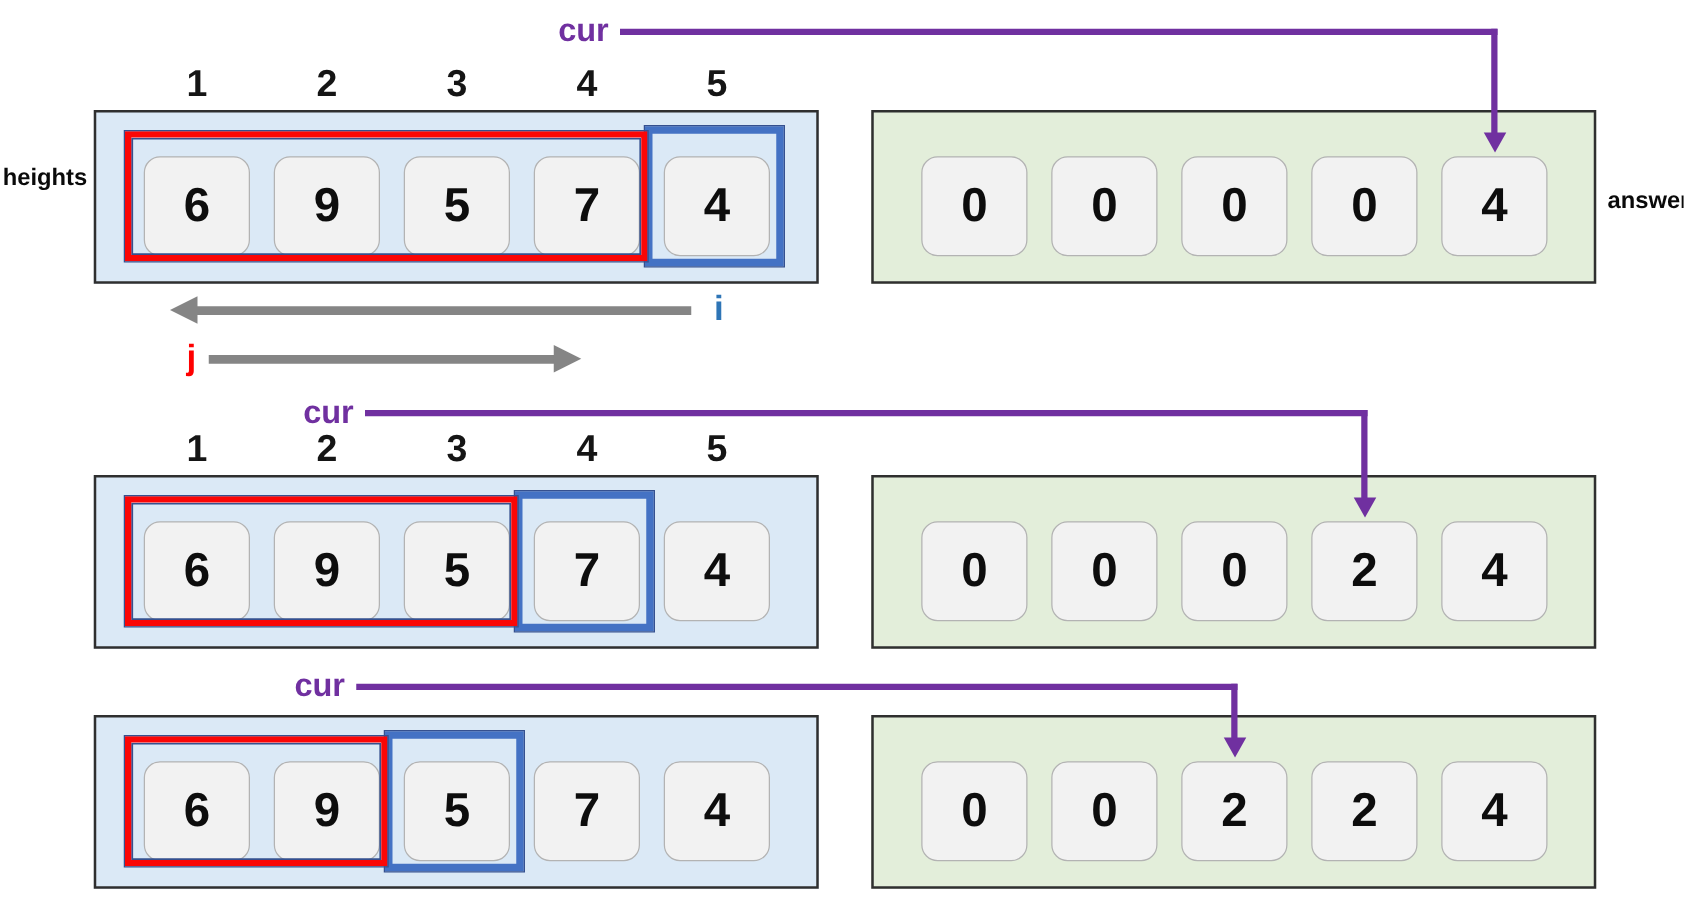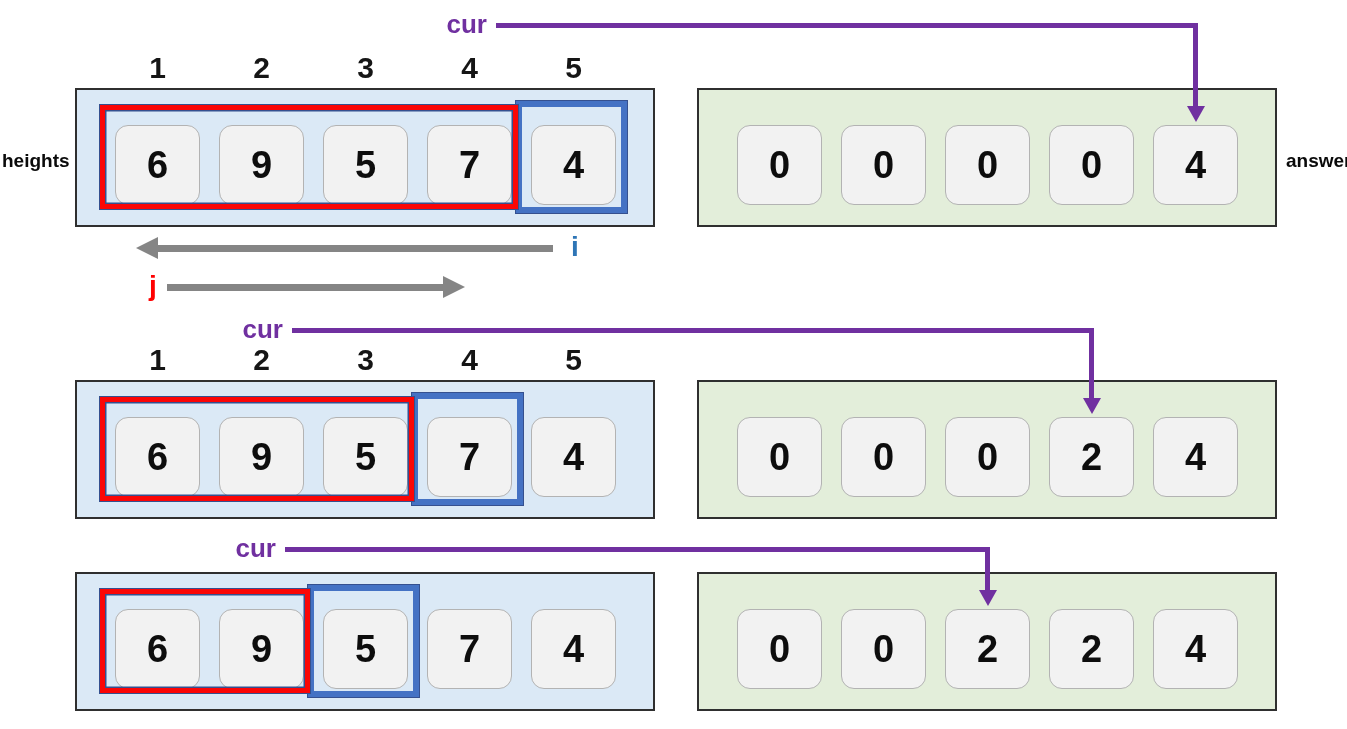--- a/index.html
+++ b/index.html
@@ -71,21 +71,21 @@
     <div class="abs cell" style="left: 841px; top: 125px;">0</div>
     <div class="abs cell" style="left: 945px; top: 125px;">0</div>
     <div class="abs cell" style="left: 1049px; top: 125px;">0</div>
     <div class="abs cell" style="left: 1153px; top: 125px;">4</div>
     <div class="abs red-box" style="left: 100px; top: 105px; width: 418px; height: 104px;"></div>
     <div class="abs blue-box" style="left: 516px; top: 101px; width: 111px; height: 112px;"></div>
     <div class="abs cur-label" style="left: 387px; top: 9px; width: 100px;">cur</div>
     <div class="abs pline" style="left: 496px; top: 23px; width: 702px; height: 5px;"></div>
     <div class="abs pline" style="left: 1193px; top: 23px; width: 5px; height: 85px;"></div>
     <div class="abs phead" style="left: 1186.5px; top: 106px;"></div>
-    <div class="abs side-label" style="left: 2px; top: 150px; width: 68px; text-align: left;">heights</div>
+    <div class="abs side-label" style="left: 2px; top: 132px; width: 68px; text-align: center;">heights</div>
     <div class="abs side-label" style="left: 1286px; top: 150px; width: 70px;">answer</div>
     <div class="abs gshaft" style="left: 156px; top: 245px; width: 397px;"></div>
     <div class="abs ghead-left" style="left: 136px; top: 237px;"></div>
     <div class="abs i-label" style="left: 560px; top: 231px;">i</div>
     <div class="abs j-label" style="left: 138px; top: 270px;">j</div>
     <div class="abs gshaft" style="left: 167px; top: 284px; width: 278px;"></div>
     <div class="abs ghead-right" style="left: 443px; top: 276px;"></div>
     <div class="abs array-box heights-box" style="left: 75px; top: 380px; width: 580px; height: 139px;"></div>
     <div class="abs array-box answer-box" style="left: 697px; top: 380px; width: 580px; height: 139px;"></div>
     <div class="abs idx-label" style="left: 115px; top: 343px;">1</div>

